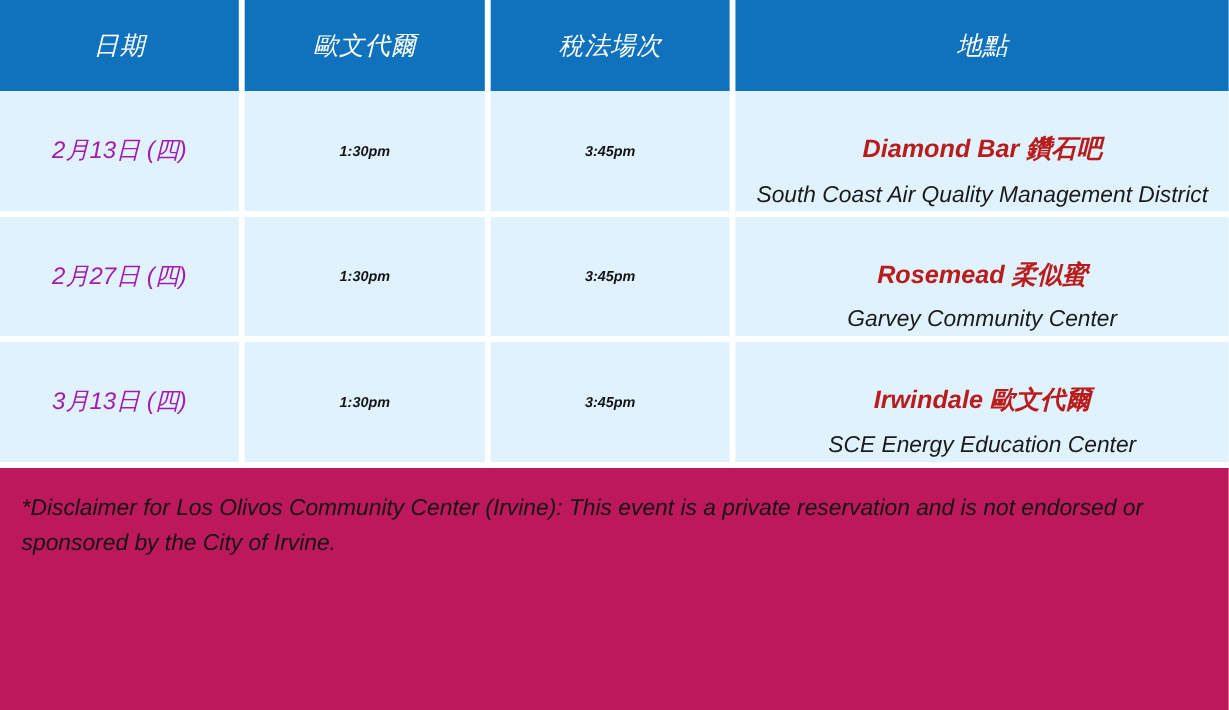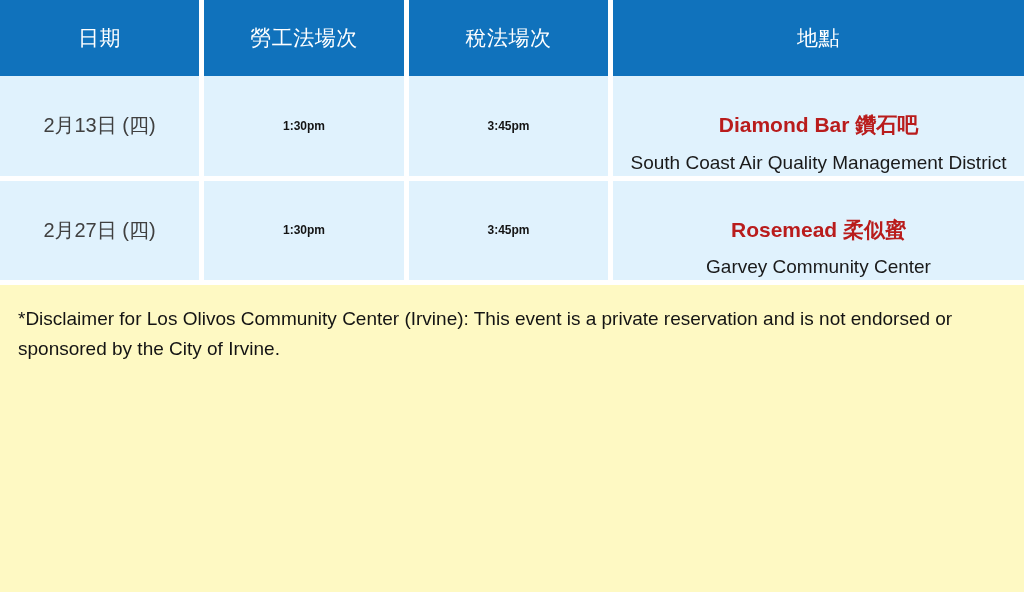--- a/index.html
+++ b/index.html
@@ -12,20 +12,21 @@
     background: #ffffff;
     font-family: "Liberation Sans", "DejaVu Sans", sans-serif;
     overflow: hidden;
   }
   .schedule-wrap {
     width: 1024px;
     height: 592px;
     display: flex;
     flex-direction: column;
     background: #ffffff;
+    font-style: italic;
   }
   
   .schedule-table {
     width: 1024px;
     border-collapse: separate;
     border-spacing: 0;
     table-layout: fixed;
   }
   .col-date   { width: 204px; }
   .col-labor  { width: 205px; }
@@ -54,21 +55,21 @@
     vertical-align: middle;
     border-right: 5px solid #ffffff;
     border-bottom: 5px solid #ffffff;
     color: #121212;
   }
   tbody td:last-child { border-right: none; }
 
   .cell-date {
     font-size: 20px;
     font-weight: 400;
-    color: #404040;
+    color: #a21caf;
   }
   .cell-time {
     font-size: 12px;
     font-weight: 700;
     color: #141414;
   }
   .place-title {
     font-size: 21px;
     font-weight: 700;
     color: #b91c1c;
@@ -81,21 +82,21 @@
     font-weight: 400;
     color: #1a1a1a;
     line-height: 1.3;
     display: block;
     margin-top: 12px;
   }
 
   
   .footnote {
     flex: 1 1 auto;
-    background: #fef9c3;
+    background: #be185d;
     padding: 19px 24px 0 18px;
     box-sizing: border-box;
   }
   .footnote-text {
     font-size: 19px;
     line-height: 1.55;
     color: #141414;
     max-width: 1000px;
     margin: 0;
   }
@@ -108,21 +109,21 @@
   <table class="schedule-table">
     <colgroup>
       <col class="col-date">
       <col class="col-labor">
       <col class="col-tax">
       <col class="col-place">
     </colgroup>
     <thead>
       <tr>
         <th>日期</th>
-        <th>勞工法場次</th>
+        <th>歐文代爾</th>
         <th>稅法場次</th>
         <th>地點</th>
       </tr>
     </thead>
     <tbody>
 
       <tr>
         <td class="cell-date">2月13日 (四)</td>
         <td class="cell-time">1:30pm</td>
         <td class="cell-time">3:45pm</td>
@@ -136,20 +137,29 @@
         <td class="cell-date">2月27日 (四)</td>
         <td class="cell-time">1:30pm</td>
         <td class="cell-time">3:45pm</td>
         <td>
           <span class="place-title">Rosemead 柔似蜜</span>
           <span class="place-sub">Garvey Community Center</span>
         </td>
       </tr>
 
 
+      <tr>
+        <td class="cell-date">3月13日 (四)</td>
+        <td class="cell-time">1:30pm</td>
+        <td class="cell-time">3:45pm</td>
+        <td>
+          <span class="place-title">Irwindale 歐文代爾</span>
+          <span class="place-sub">SCE Energy Education Center</span>
+        </td>
+      </tr>
 
     </tbody>
   </table>
 
   <div class="footnote">
     <p class="footnote-text">*Disclaimer for Los Olivos Community Center (Irvine): This event is a private reservation and is not endorsed or sponsored by the City of Irvine.</p>
   </div>
 
 </div>
 

